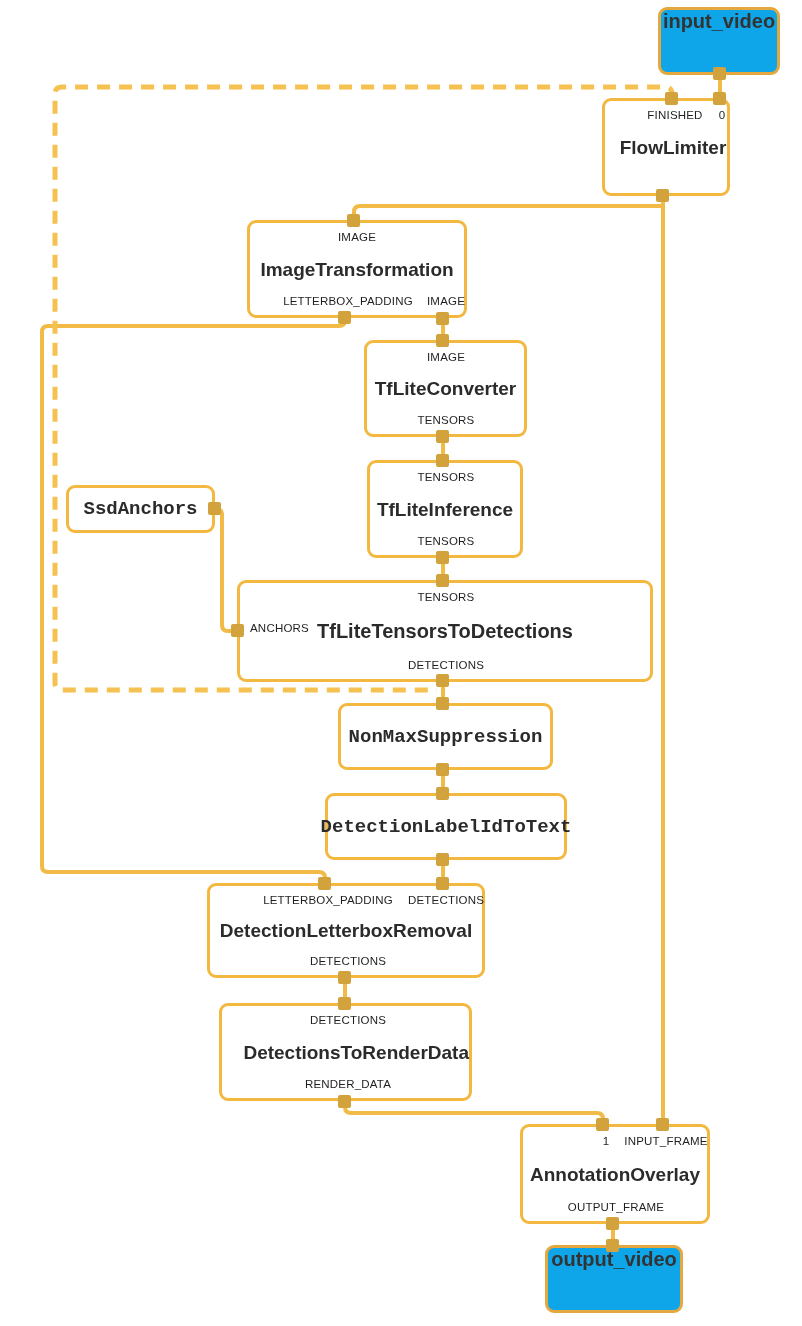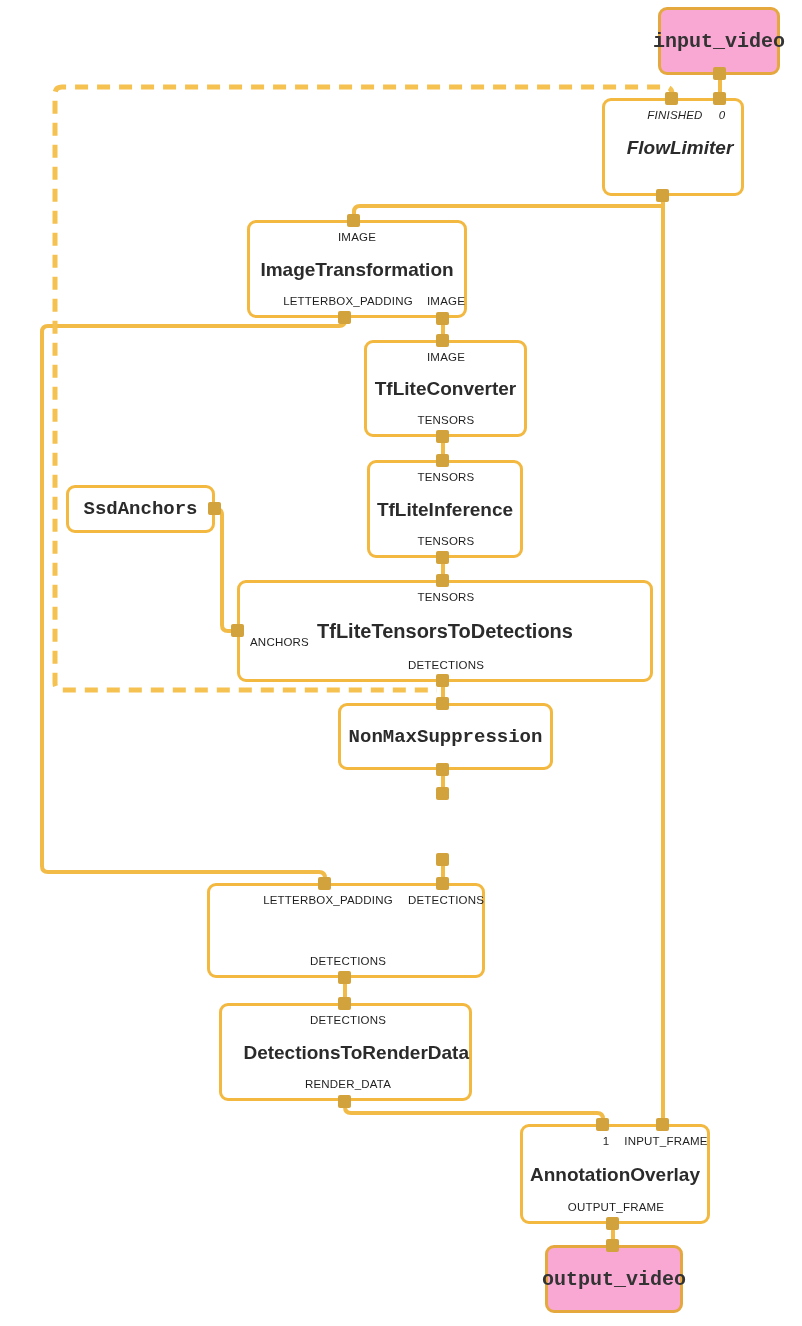--- a/index.html
+++ b/index.html
@@ -13,23 +13,23 @@
   svg.edges{position:absolute;left:0;top:0;width:802px;height:1326px;}
   .node{
     position:absolute;
     background:#ffffff;
     border:3px solid #F2B840;
     border-radius:9px;
     box-sizing:border-box;
     color:#262626;
   }
   .node.terminal{
-    background:#f9a8d4;
+    background:#0ea5e9;
     border-color:#E5A83E;
-    display:flex;align-items:center;justify-content:center;font-family:Liberation Mono, monospace;
+    display:flex;align-items:flex-start;justify-content:center;
   }
   .node .title{
     position:absolute;left:0;right:0;
     text-align:center;
     font-weight:700;font-size:19px;
     color:#2b2b2b;
     white-space:nowrap;
   }
   .node.centered{display:flex;align-items:center;justify-content:center;}
   .node.centered .title{position:static;font-family:Liberation Mono, monospace;}
@@ -72,21 +72,21 @@
       <path d="M345,1101 V1107 Q345,1113 351,1113 H597 Q603,1113 603,1119 V1125"></path>
       <path d="M613,1223 V1246"></path>
     </g>
     <path d="M672,100 V94 Q672,87 665,87 H62 Q55,87 55,94 V683 Q55,690 62,690 H437" fill="none" stroke="#F5C150" stroke-width="5" stroke-dasharray="13 9"></path>
   </svg>
 
   <div class="node terminal" style="left:658px;top:7px;width:122px;height:68px;">
     <span class="title">input_video</span>
   </div>
 
-  <div class="node" style="left:602px;top:98px;width:142px;height:98px;font-style:italic;">
+  <div class="node" style="left:602px;top:98px;width:128px;height:98px;">
     <span class="plabel" style="left:70px;top:8px;">FINISHED</span>
     <span class="plabel" style="left:117px;top:8px;">0</span>
     <span class="title" style="top:36px;margin-left:14px;">FlowLimiter</span>
   </div>
 
   <div class="node" style="left:247px;top:220px;width:220px;height:98px;">
     <span class="plabel" style="left:107px;top:8px;">IMAGE</span>
     <span class="title" style="top:36px;">ImageTransformation</span>
     <span class="plabel" style="left:98px;bottom:8px;">LETTERBOX_PADDING</span>
     <span class="plabel" style="left:196px;bottom:8px;">IMAGE</span>
@@ -103,33 +103,37 @@
     <span class="title" style="top:36px;">TfLiteInference</span>
     <span class="plabel" style="left:76px;bottom:8px;">TENSORS</span>
   </div>
 
   <div class="node centered" style="left:66px;top:485px;width:149px;height:48px;">
     <span class="title">SsdAnchors</span>
   </div>
 
   <div class="node" style="left:237px;top:580px;width:416px;height:102px;">
     <span class="plabel" style="left:206px;top:8px;">TENSORS</span>
-    <span class="plabel noshift" style="left:10px;top:53px;">ANCHORS</span>
+    <span class="plabel noshift" style="left:10px;top:39px;">ANCHORS</span>
     <span class="title" style="top:37px;font-size:20px;">TfLiteTensorsToDetections</span>
     <span class="plabel" style="left:206px;bottom:8px;">DETECTIONS</span>
   </div>
 
   <div class="node centered" style="left:338px;top:703px;width:215px;height:67px;">
     <span class="title">NonMaxSuppression</span>
   </div>
 
+  <div class="node centered" style="left:325px;top:793px;width:242px;height:67px;">
+    <span class="title">DetectionLabelIdToText</span>
+  </div>
 
   <div class="node" style="left:207px;top:883px;width:278px;height:95px;">
     <span class="plabel" style="left:118px;top:8px;">LETTERBOX_PADDING</span>
     <span class="plabel" style="left:236px;top:8px;">DETECTIONS</span>
+    <span class="title" style="top:34px;">DetectionLetterboxRemoval</span>
     <span class="plabel" style="left:138px;bottom:8px;">DETECTIONS</span>
   </div>
 
   <div class="node" style="left:219px;top:1003px;width:253px;height:98px;">
     <span class="plabel" style="left:126px;top:8px;">DETECTIONS</span>
     <span class="title" style="top:36px;text-align:right;">DetectionsToRenderData</span>
     <span class="plabel" style="left:126px;bottom:8px;">RENDER_DATA</span>
   </div>
 
   <div class="node" style="left:520px;top:1124px;width:190px;height:100px;">

